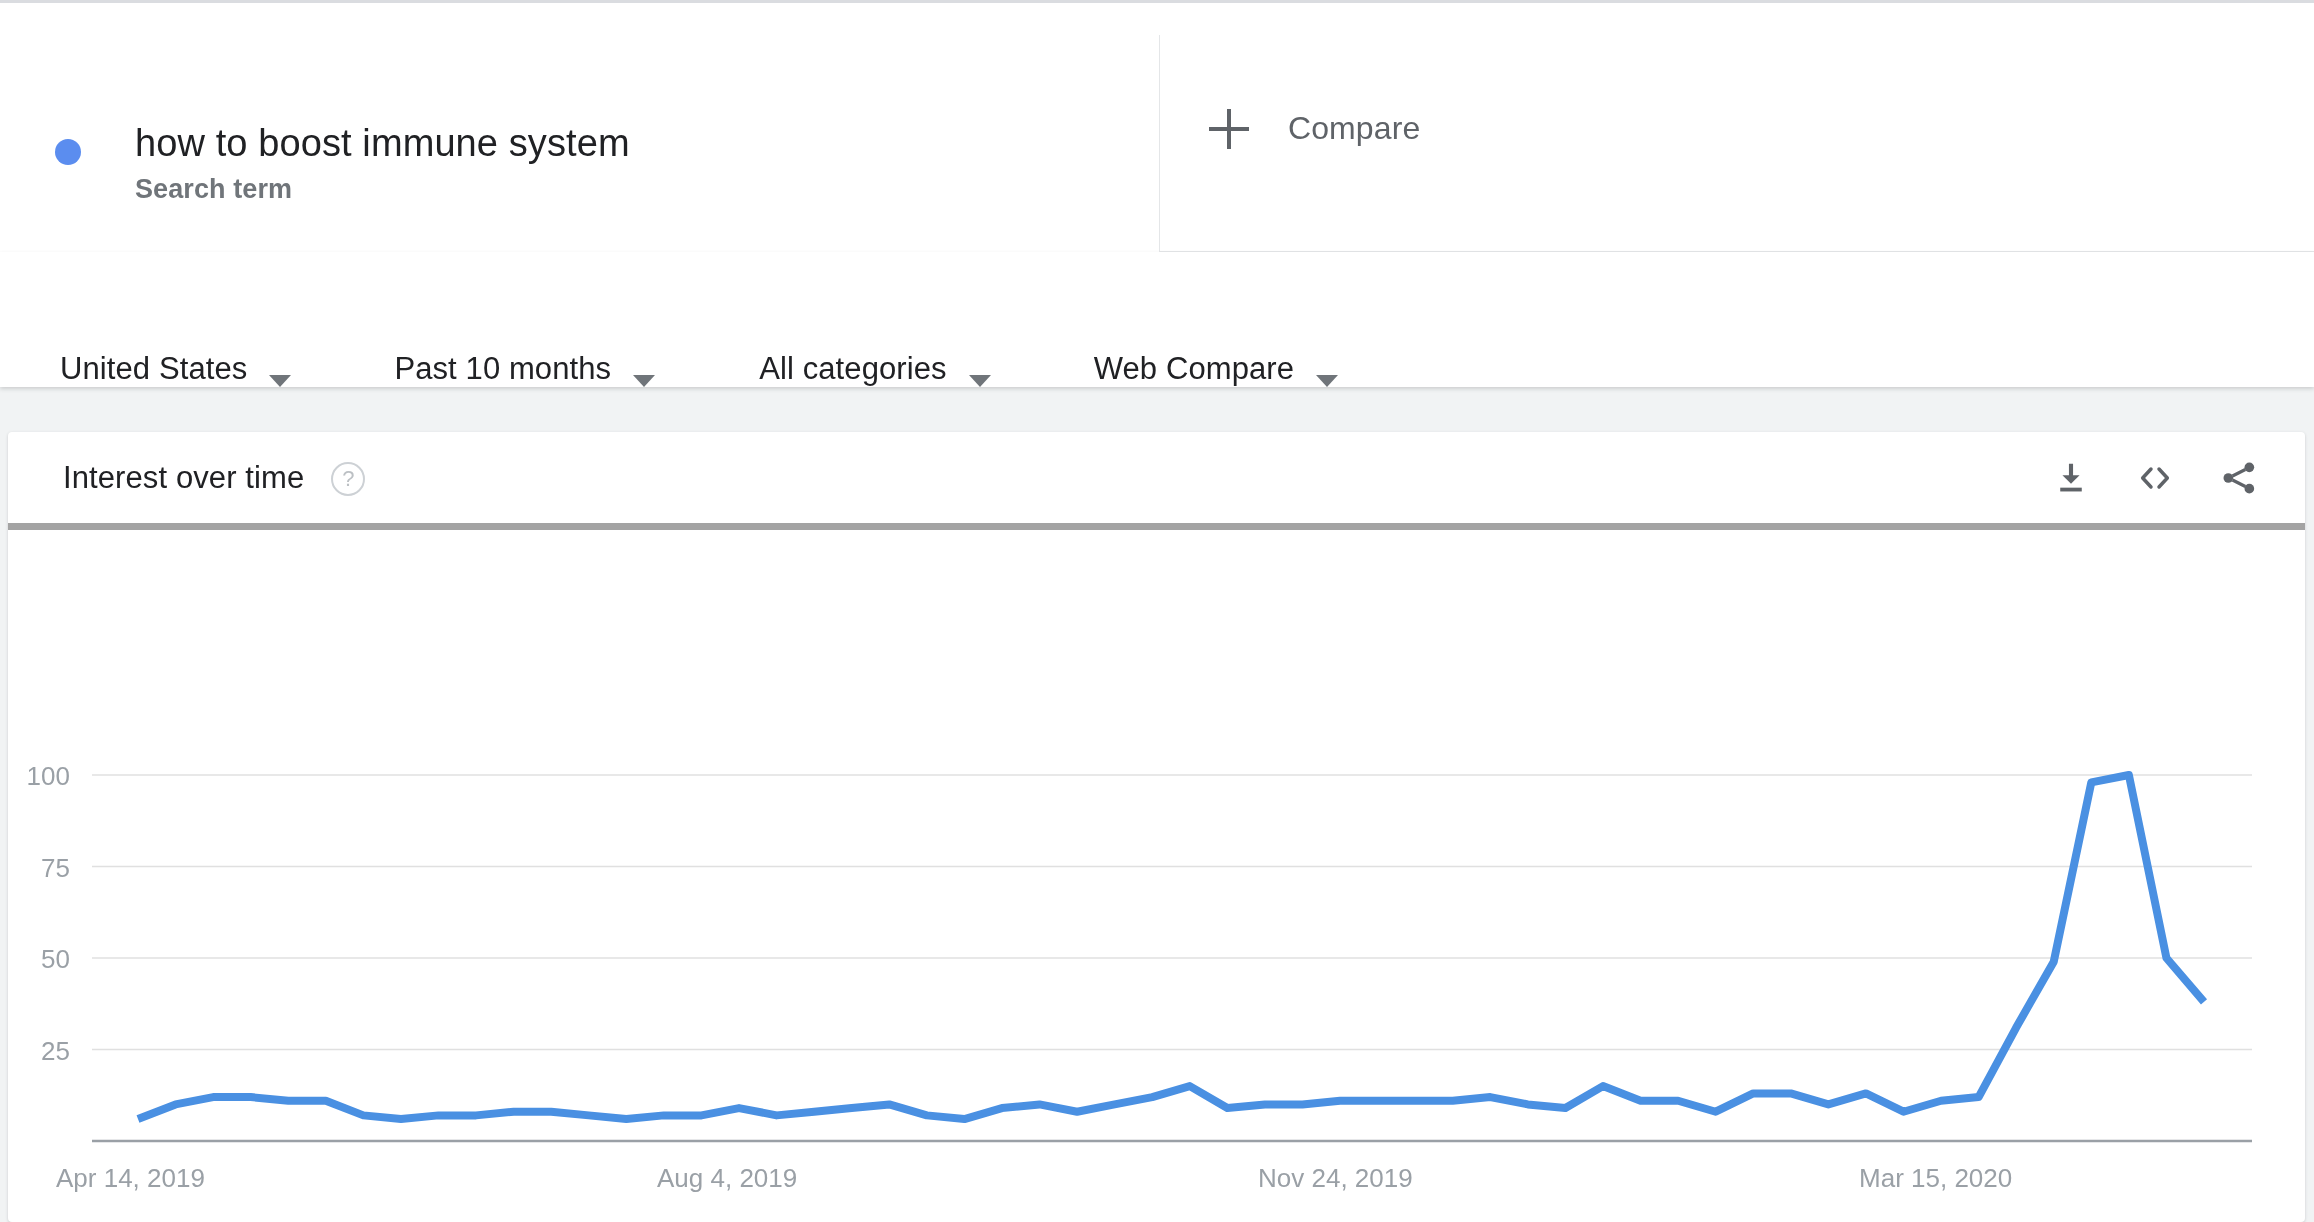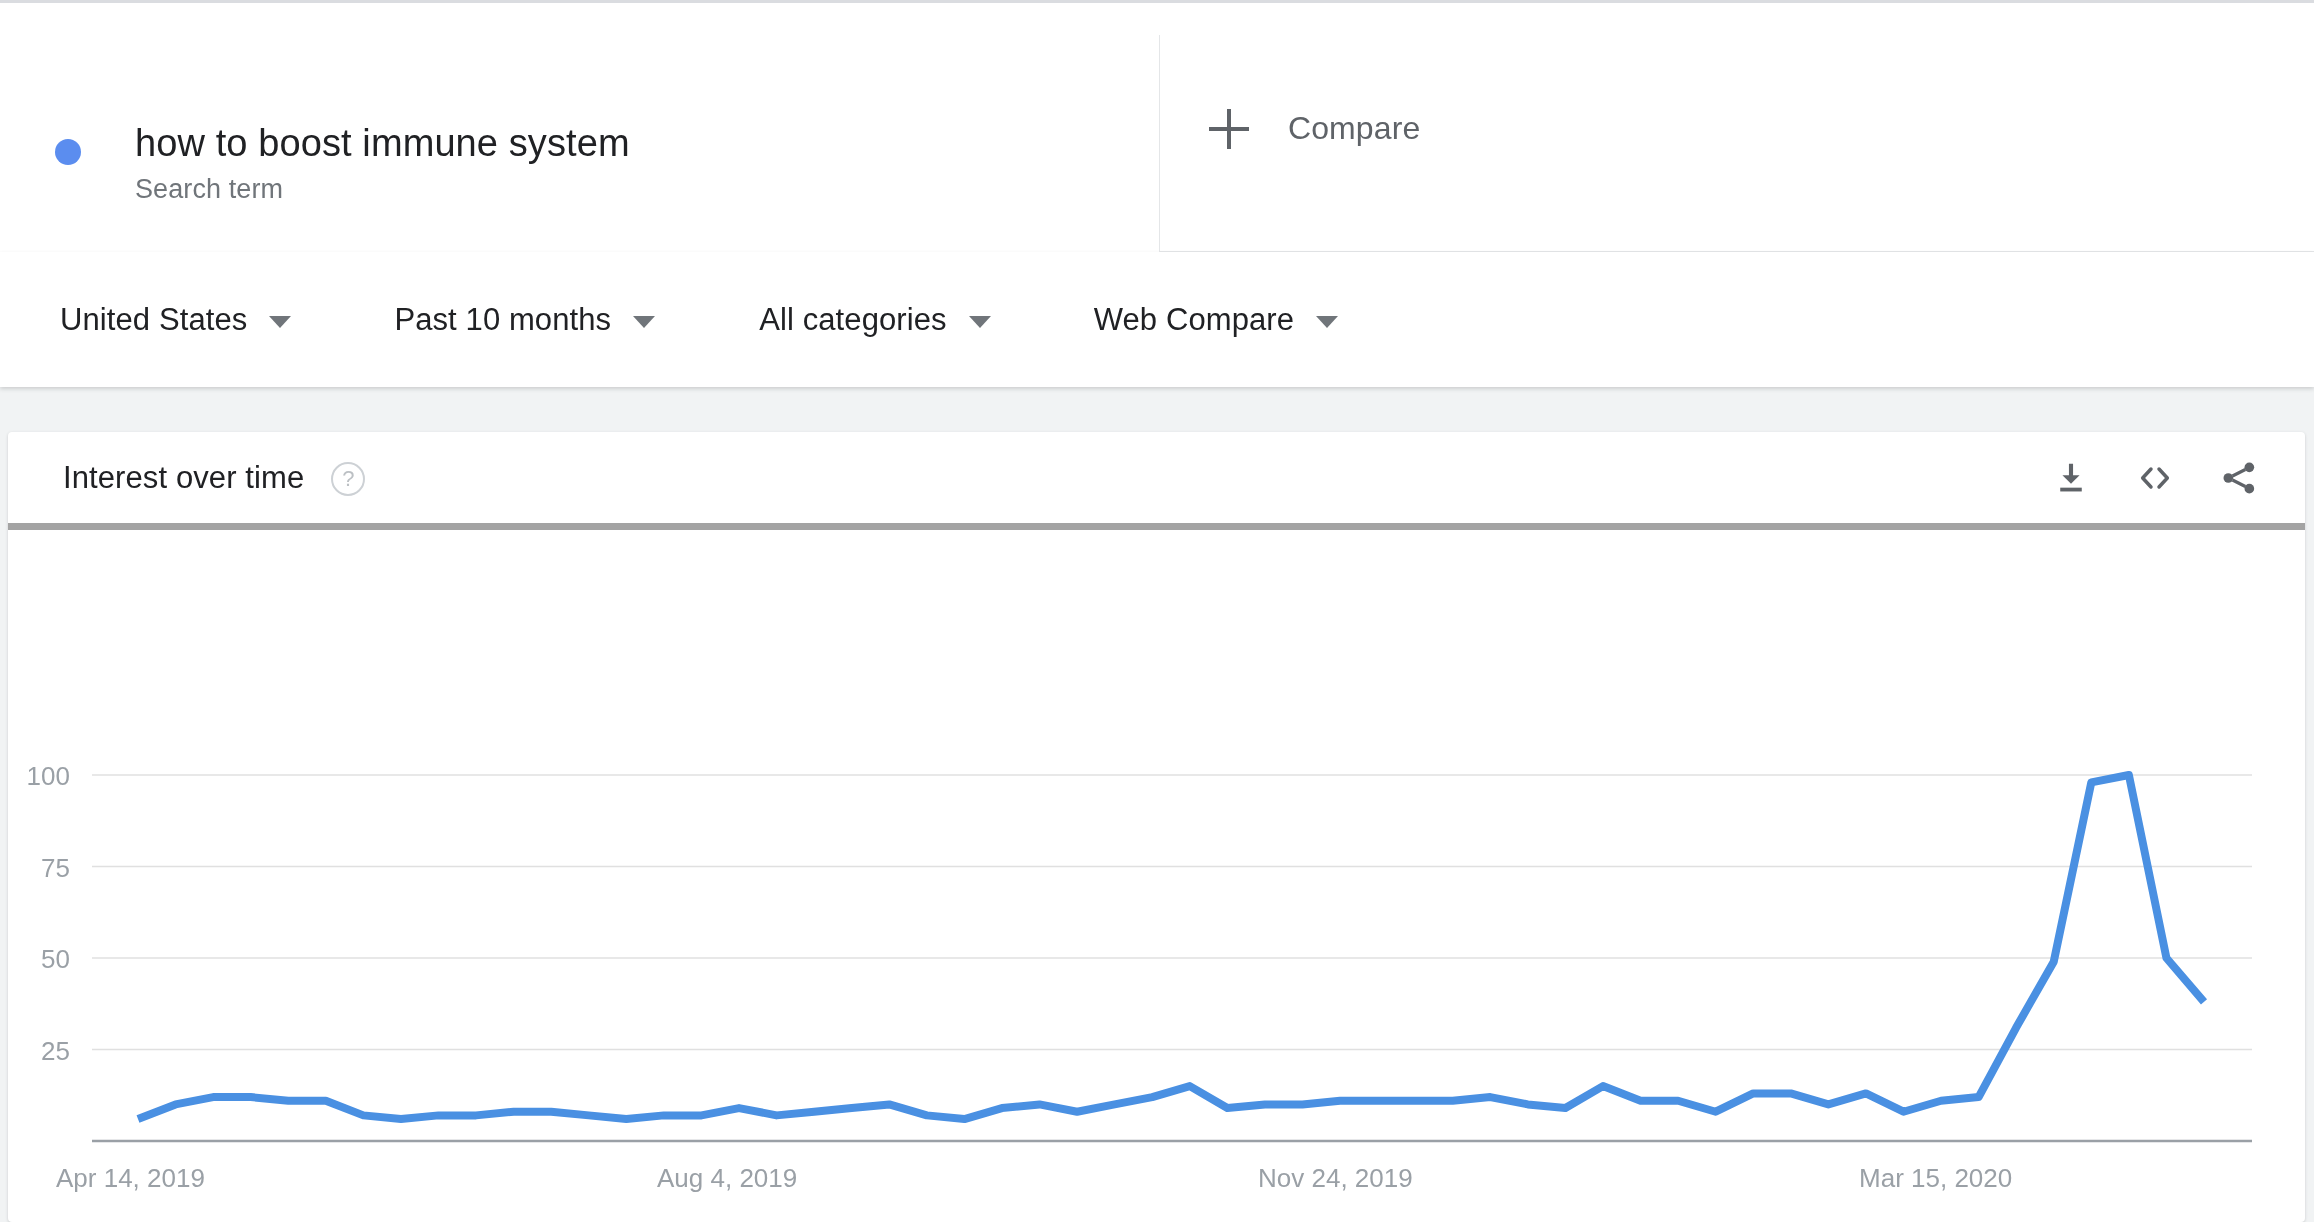--- a/index.html
+++ b/index.html
@@ -60,20 +60,21 @@
     line-height: 1.18;
     letter-spacing: 0.1px;
     font-weight: 400;
   }
 
   .term-sub {
     font-size: 27px;
     color: #70757a;
     margin-top: 8px;
     letter-spacing: 0.1px;
+    font-weight: bold;
   }
 
   .compare-cell {
     flex: 1;
     height: 100%;
     border-bottom: 1px solid #e4e6e8;
     display: flex;
     align-items: center;
     padding-left: 49px;
   }
@@ -108,21 +109,21 @@
     height: 135px;
     background: #ffffff;
     box-shadow: 0 2px 4px rgba(60,64,67,0.20);
     display: flex;
     align-items: center;
     z-index: 3;
   }
 
   .filter-item {
     display: flex;
-    align-items: center;
+    align-items: flex-end;
     cursor: pointer;
     height: 100%;
   }
   .filter-item:nth-child(1) { margin-left: 60px; }
   .filter-item:nth-child(2) { margin-left: 103px; }
   .filter-item:nth-child(3) { margin-left: 104px; }
   .filter-item:nth-child(4) { margin-left: 103px; }
 
   .filter-label {
     font-size: 31px;

